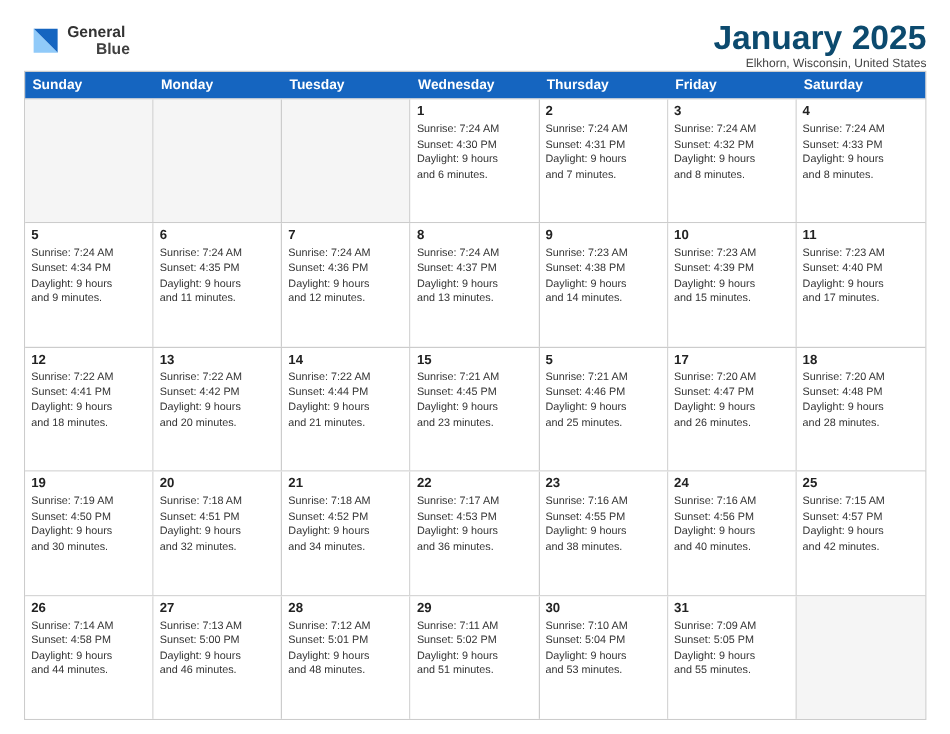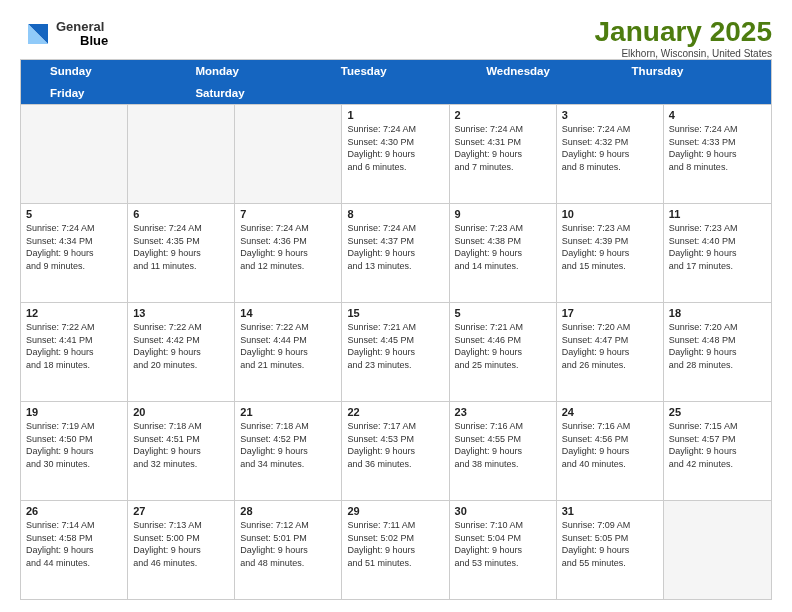--- a/index.html
+++ b/index.html
@@ -28,46 +28,45 @@
       gap: 4px;
     }
     .logo-text {
       display: flex;
       flex-direction: column;
       font-size: 13px;
       font-weight: bold;
       line-height: 1.1;
     }
     .logo-text .general { color: #333; }
-    .logo-text .blue { color: #000000; padding-left: 24px; }
+    .logo-text .blue { color: #404040; padding-left: 24px; }
     .title-section {
       text-align: right;
     }
     .title-section h1 {
       font-size: 28px;
       font-weight: bold;
-      color: #4d7c0f;
+      color: #0c4a6e;
       text-align: center;
     }
     .title-section h2 {
       font-size: 10px;
       font-weight: normal;
       color: #444;
     }
     .calendar {
       flex: 1;
       display: flex;
       flex-direction: column;
       border: 1px solid #ccc;
     }
     .cal-header {
       display: grid;
-      grid-template-columns: repeat(5, 1fr);
+      grid-template-columns: repeat(7, 1fr);
       background: #1565c0;
-      padding-left: 23px;
     }
     .cal-header-cell {
       color: #fff;
       font-size: 11.5px;
       font-weight: bold;
       padding: 5px 6px;
       text-align: left;
     }
     .cal-body {
       flex: 1;

